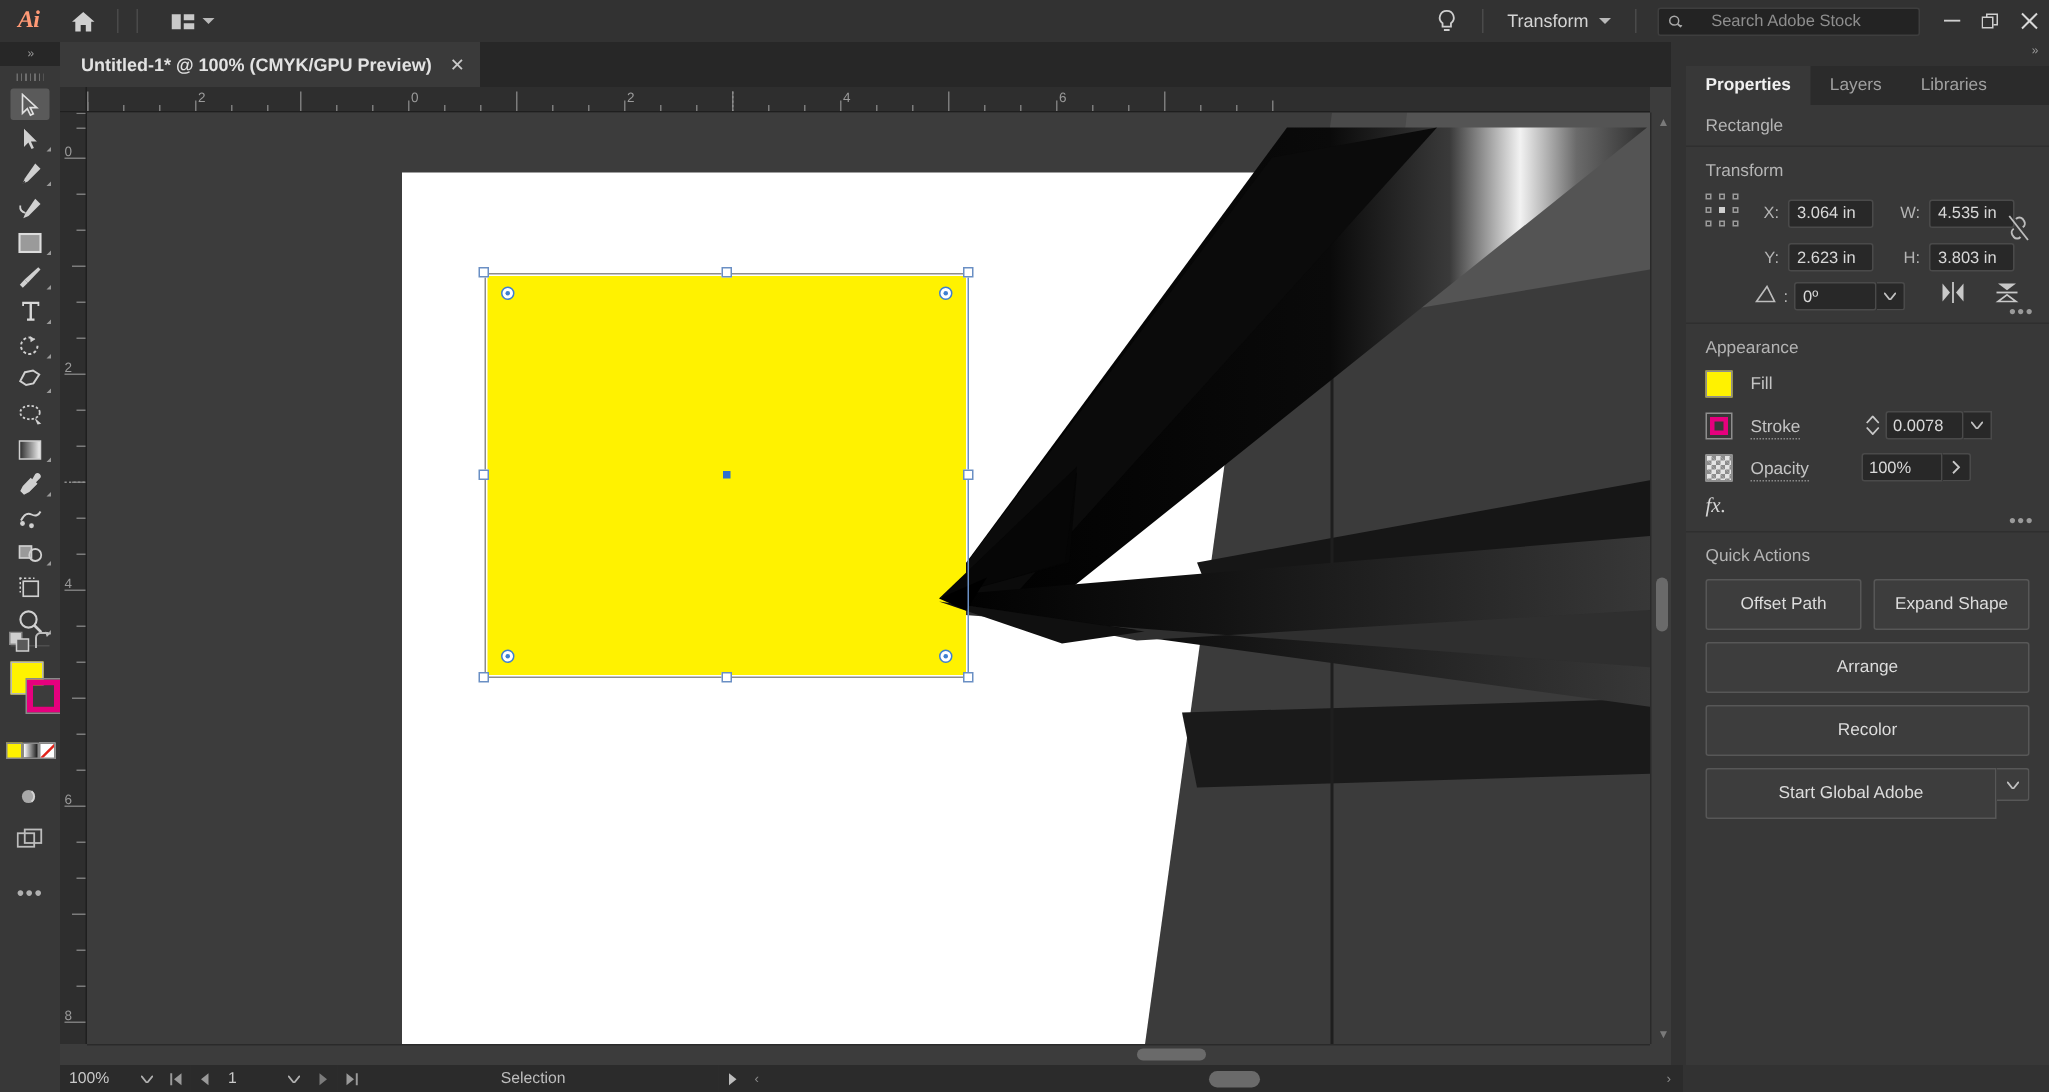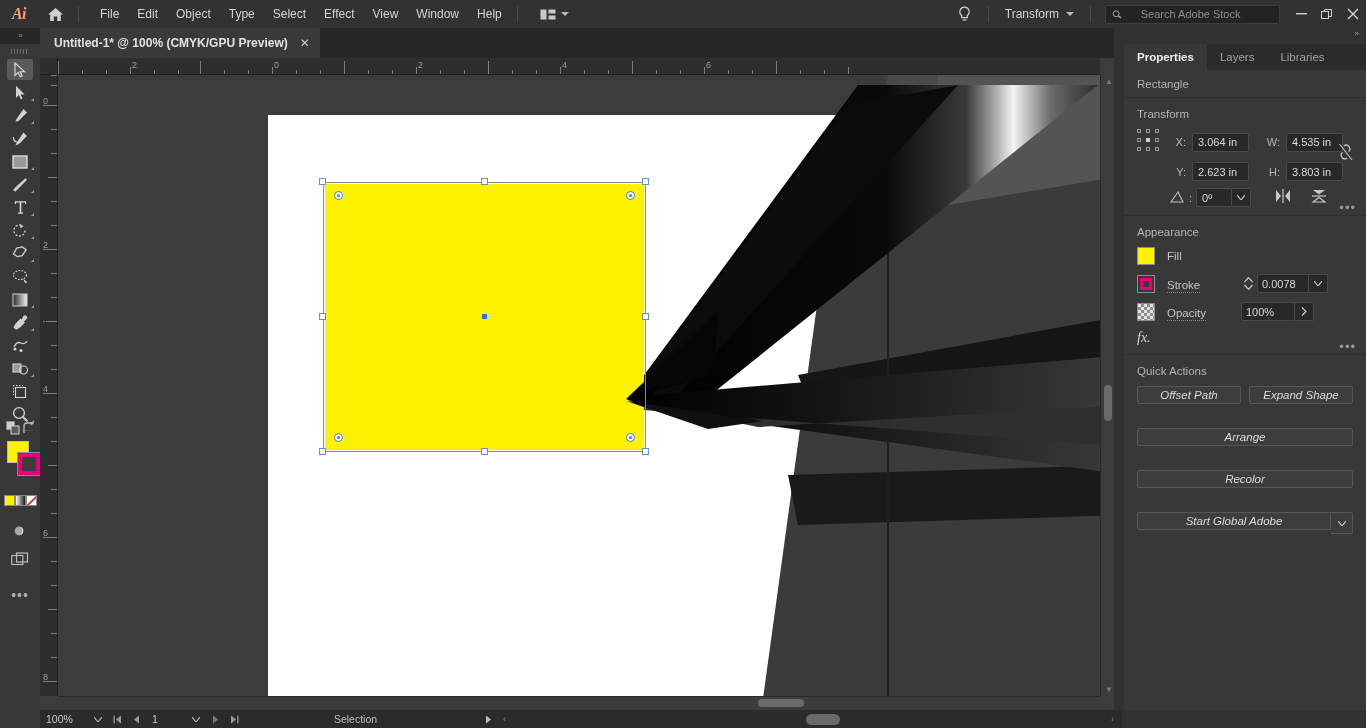--- a/index.html
+++ b/index.html
@@ -174,21 +174,21 @@
   .tf-label { color:#b4b4b4; font-size:11px; width:16px; text-align:right; margin-right:6px; }
   .tf-input {
     width:57px; height:19px; background:#282828; border:1px solid #4a4a4a; border-radius:2px;
     color:#d8d8d8; font-size:11px; padding:0 5px; display:flex; align-items:center;
     font-family:"Liberation Sans",sans-serif; outline:none;
   }
   .tf-gap { width:15px; }
 
   .angle-row { display:flex; align-items:center; margin-top:2px; }
   .angle-sel {
-    width:36px; height:19px; background:#282828; border:1px solid #4a4a4a; border-radius:2px;
+    width:55px; height:19px; background:#282828; border:1px solid #4a4a4a; border-radius:2px;
     display:flex; align-items:center; padding:0 5px; color:#d8d8d8; font-size:11px;
   }
   .angle-drop {
     width:19px;height:19px;background:#282828;border:1px solid #4a4a4a;border-left:0;border-radius:0 2px 2px 0;
     display:flex;align-items:center;justify-content:center;
   }
   .flip-btns { display:flex; gap:20px; margin-left:24px; }
 
   .ap-row { display:flex; align-items:center; margin-bottom:9px; }
   .ap-sw { width:18px; height:18px; border:1px solid #8e8e8e; margin-right:12px; }
@@ -211,23 +211,23 @@
   }
   .num-drop { width:19px;height:19px;background:#282828;border:1px solid #4a4a4a;border-left:0;
      display:flex;align-items:center;justify-content:center;}
   .op-input { width:54px;height:19px;background:#282828;border:1px solid #4a4a4a;border-radius:2px 0 0 2px;
     color:#d8d8d8;font-size:11px;padding:0 4px;display:flex;align-items:center;}
   .op-arrow { width:19px;height:19px;background:#282828;border:1px solid #4a4a4a;border-left:0;border-radius:0 2px 2px 0;
     display:flex;align-items:center;justify-content:center;color:#c8c8c8;font-size:10px;}
   .fx-row { color:#d4d4d4; font-size:14px; font-style:italic; font-family:"Liberation Serif",serif; margin-top:3px; }
 
   .qa-btn {
-    height:18px; background:#3d3d3d; border:1px solid #575757; border-radius:2px;
+    height:34px; background:#3d3d3d; border:1px solid #575757; border-radius:2px;
     color:#dcdcdc; font-size:11.5px; display:flex; align-items:center; justify-content:center;
-    cursor:default; margin-bottom:24px;font-style:italic;
+    cursor:default; margin-bottom:8px;
   }
   .qa-row2 { display:flex; gap:8px; }
   .qa-row2 .qa-btn { flex:1; }
   .qa-split { display:flex; gap:0; }
   .qa-split .qa-btn { flex:1; border-radius:2px 0 0 2px; }
   .qa-split .qa-drop {
     width:22px;height:22px;background:#3d3d3d;border:1px solid #575757;border-left:0;border-radius:0 2px 2px 0;
     display:flex;align-items:center;justify-content:center; margin-bottom:8px;
   }
 
@@ -254,31 +254,20 @@
 <div class="app">
 
   <div class="menubar">
     <div class="ai-logo">Ai</div>
     <div class="home-btn">
       <svg width="17" height="15" viewBox="0 0 17 15">
           <path d="M8.5 1 L16 7.5 L13.8 7.5 L13.8 14 L10.2 14 L10.2 9.6 L6.8 9.6 L6.8 14 L3.2 14 L3.2 7.5 L1 7.5 Z" fill="#cfcfcf"></path>
         </svg>
     </div>
     <div class="vsep"></div>
-    <div class="menu-items">
-      <div class="menu-item">File</div>
-      <div class="menu-item">Edit</div>
-      <div class="menu-item">Object</div>
-      <div class="menu-item">Type</div>
-      <div class="menu-item">Select</div>
-      <div class="menu-item">Effect</div>
-      <div class="menu-item">View</div>
-      <div class="menu-item">Window</div>
-      <div class="menu-item">Help</div>
-    </div>
     <div class="vsep"></div>
     <div class="arrange-btn">
       <svg width="16" height="11" viewBox="0 0 16 11">
         <rect x="0.5" y="0.5" width="6" height="10" fill="#c8c8c8"></rect>
         <rect x="8.5" y="0.5" width="7" height="4" fill="#c8c8c8"></rect>
         <rect x="8.5" y="6.5" width="7" height="4" fill="#c8c8c8"></rect>
       </svg>
       <span class="chev"></span>
     </div>
 

